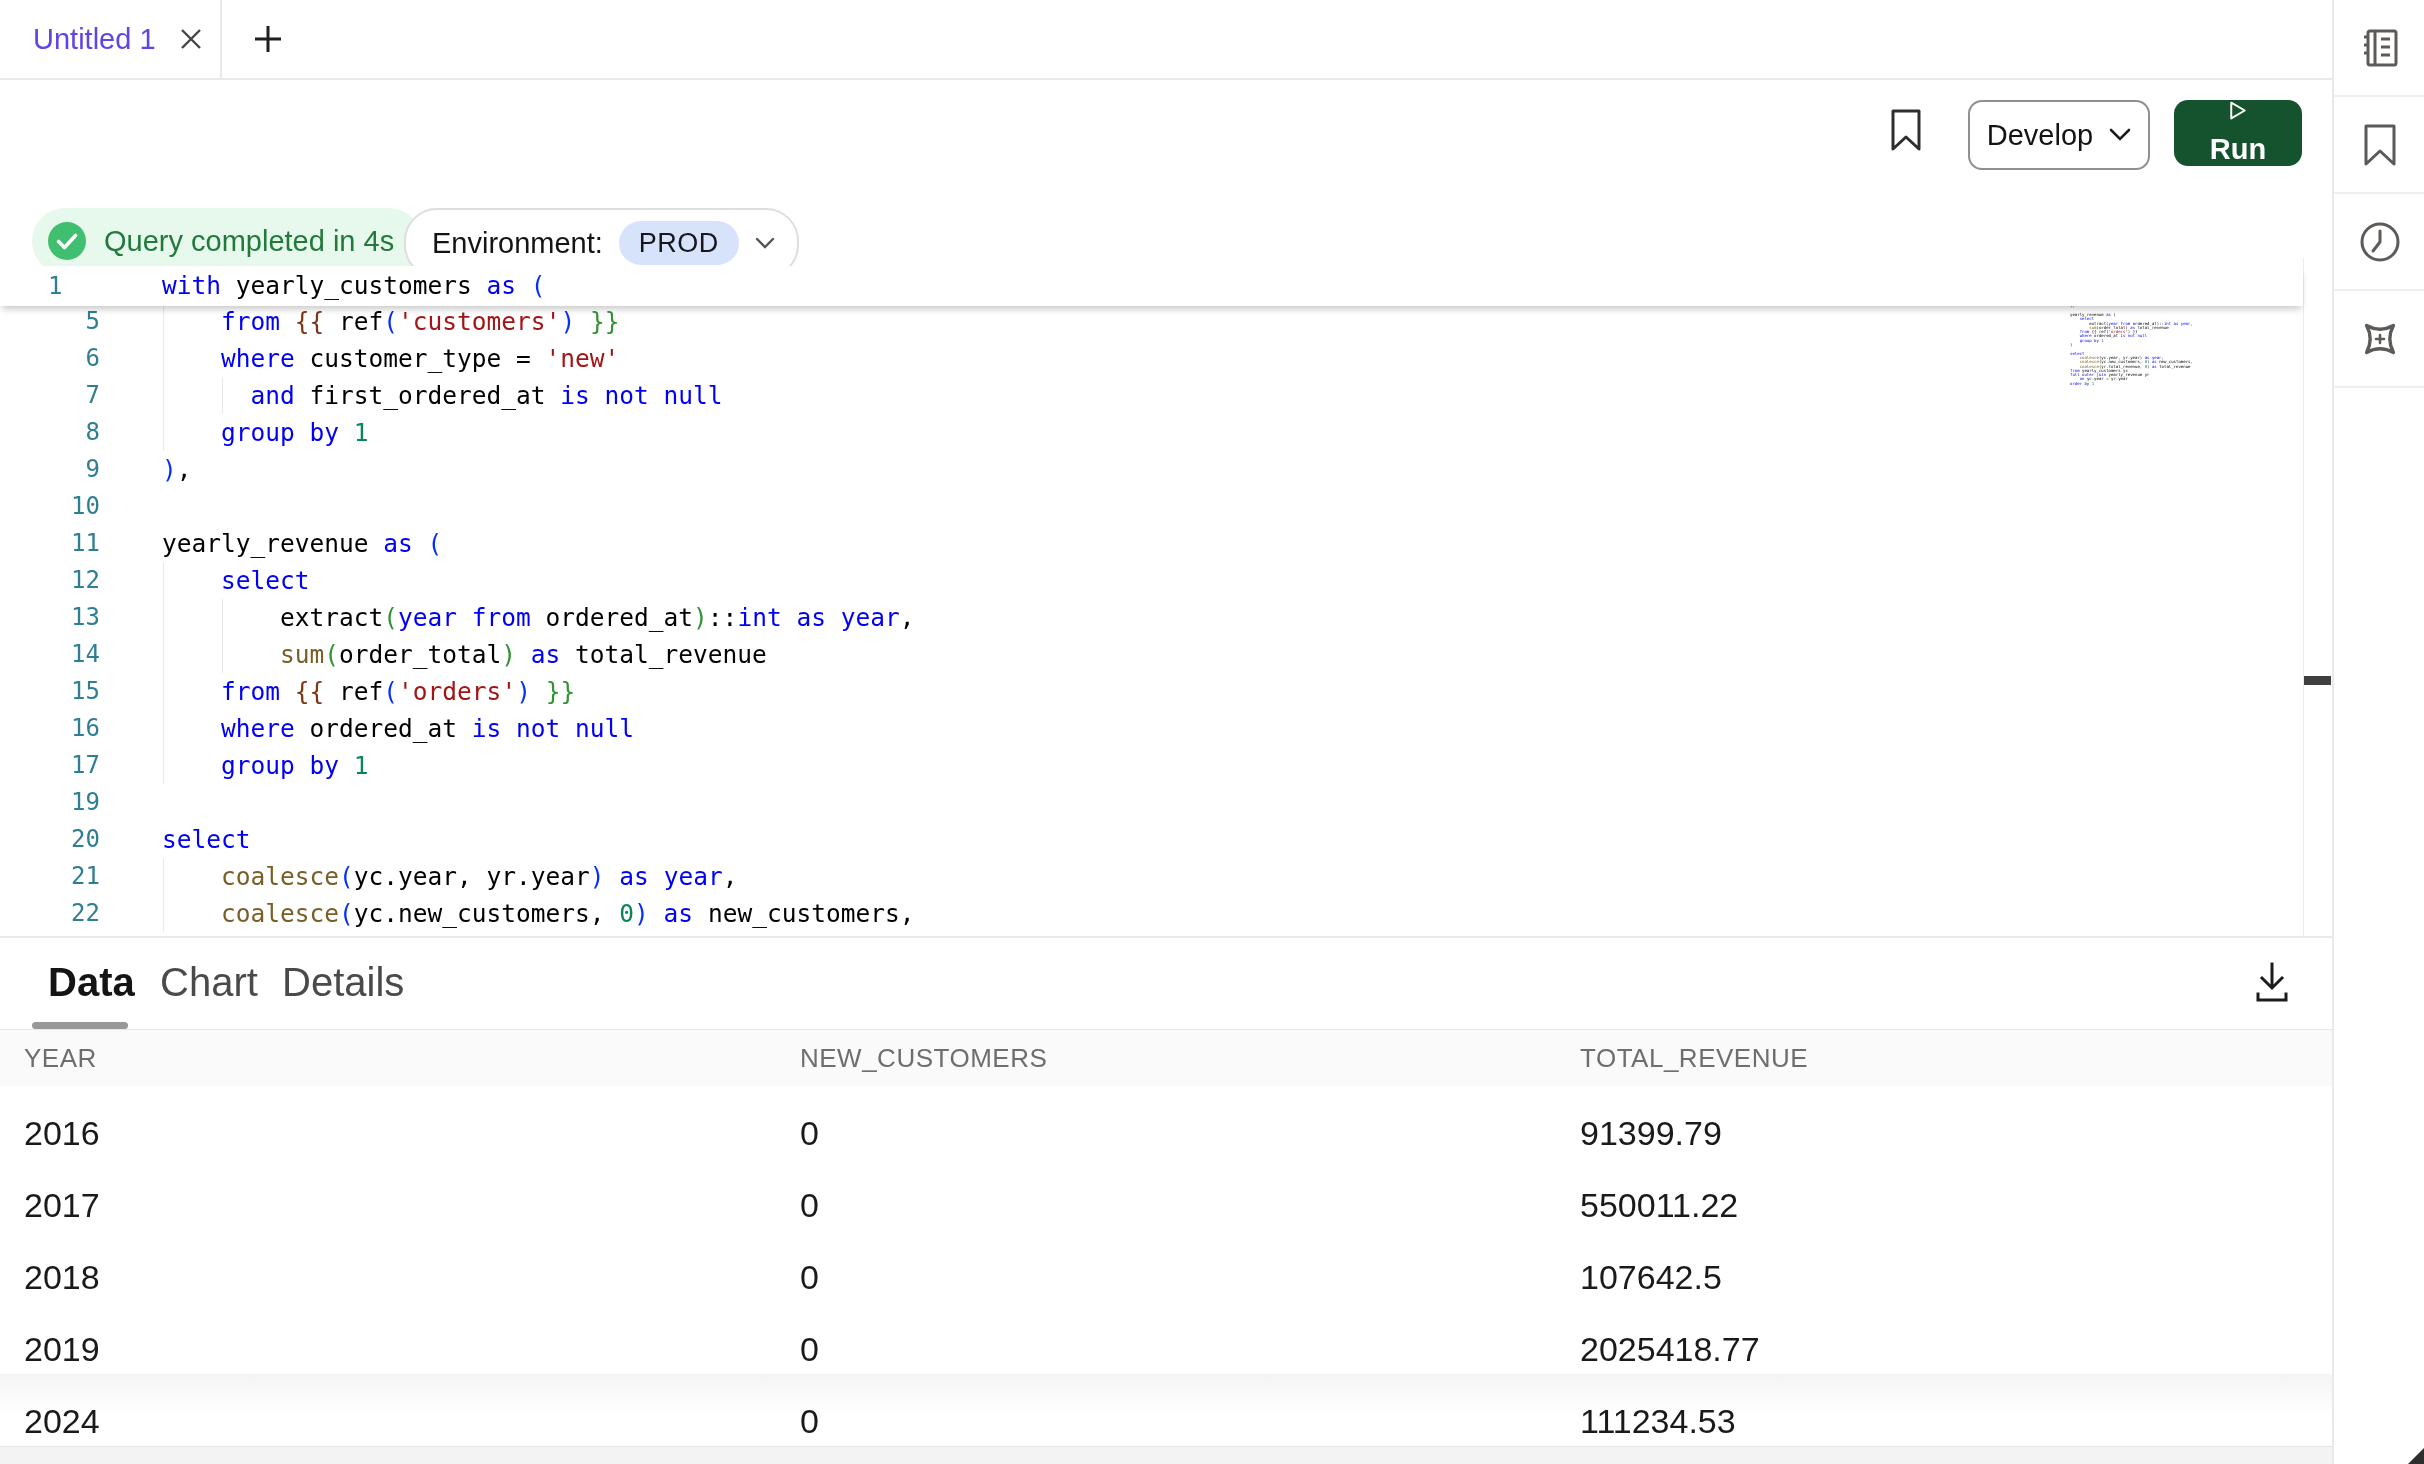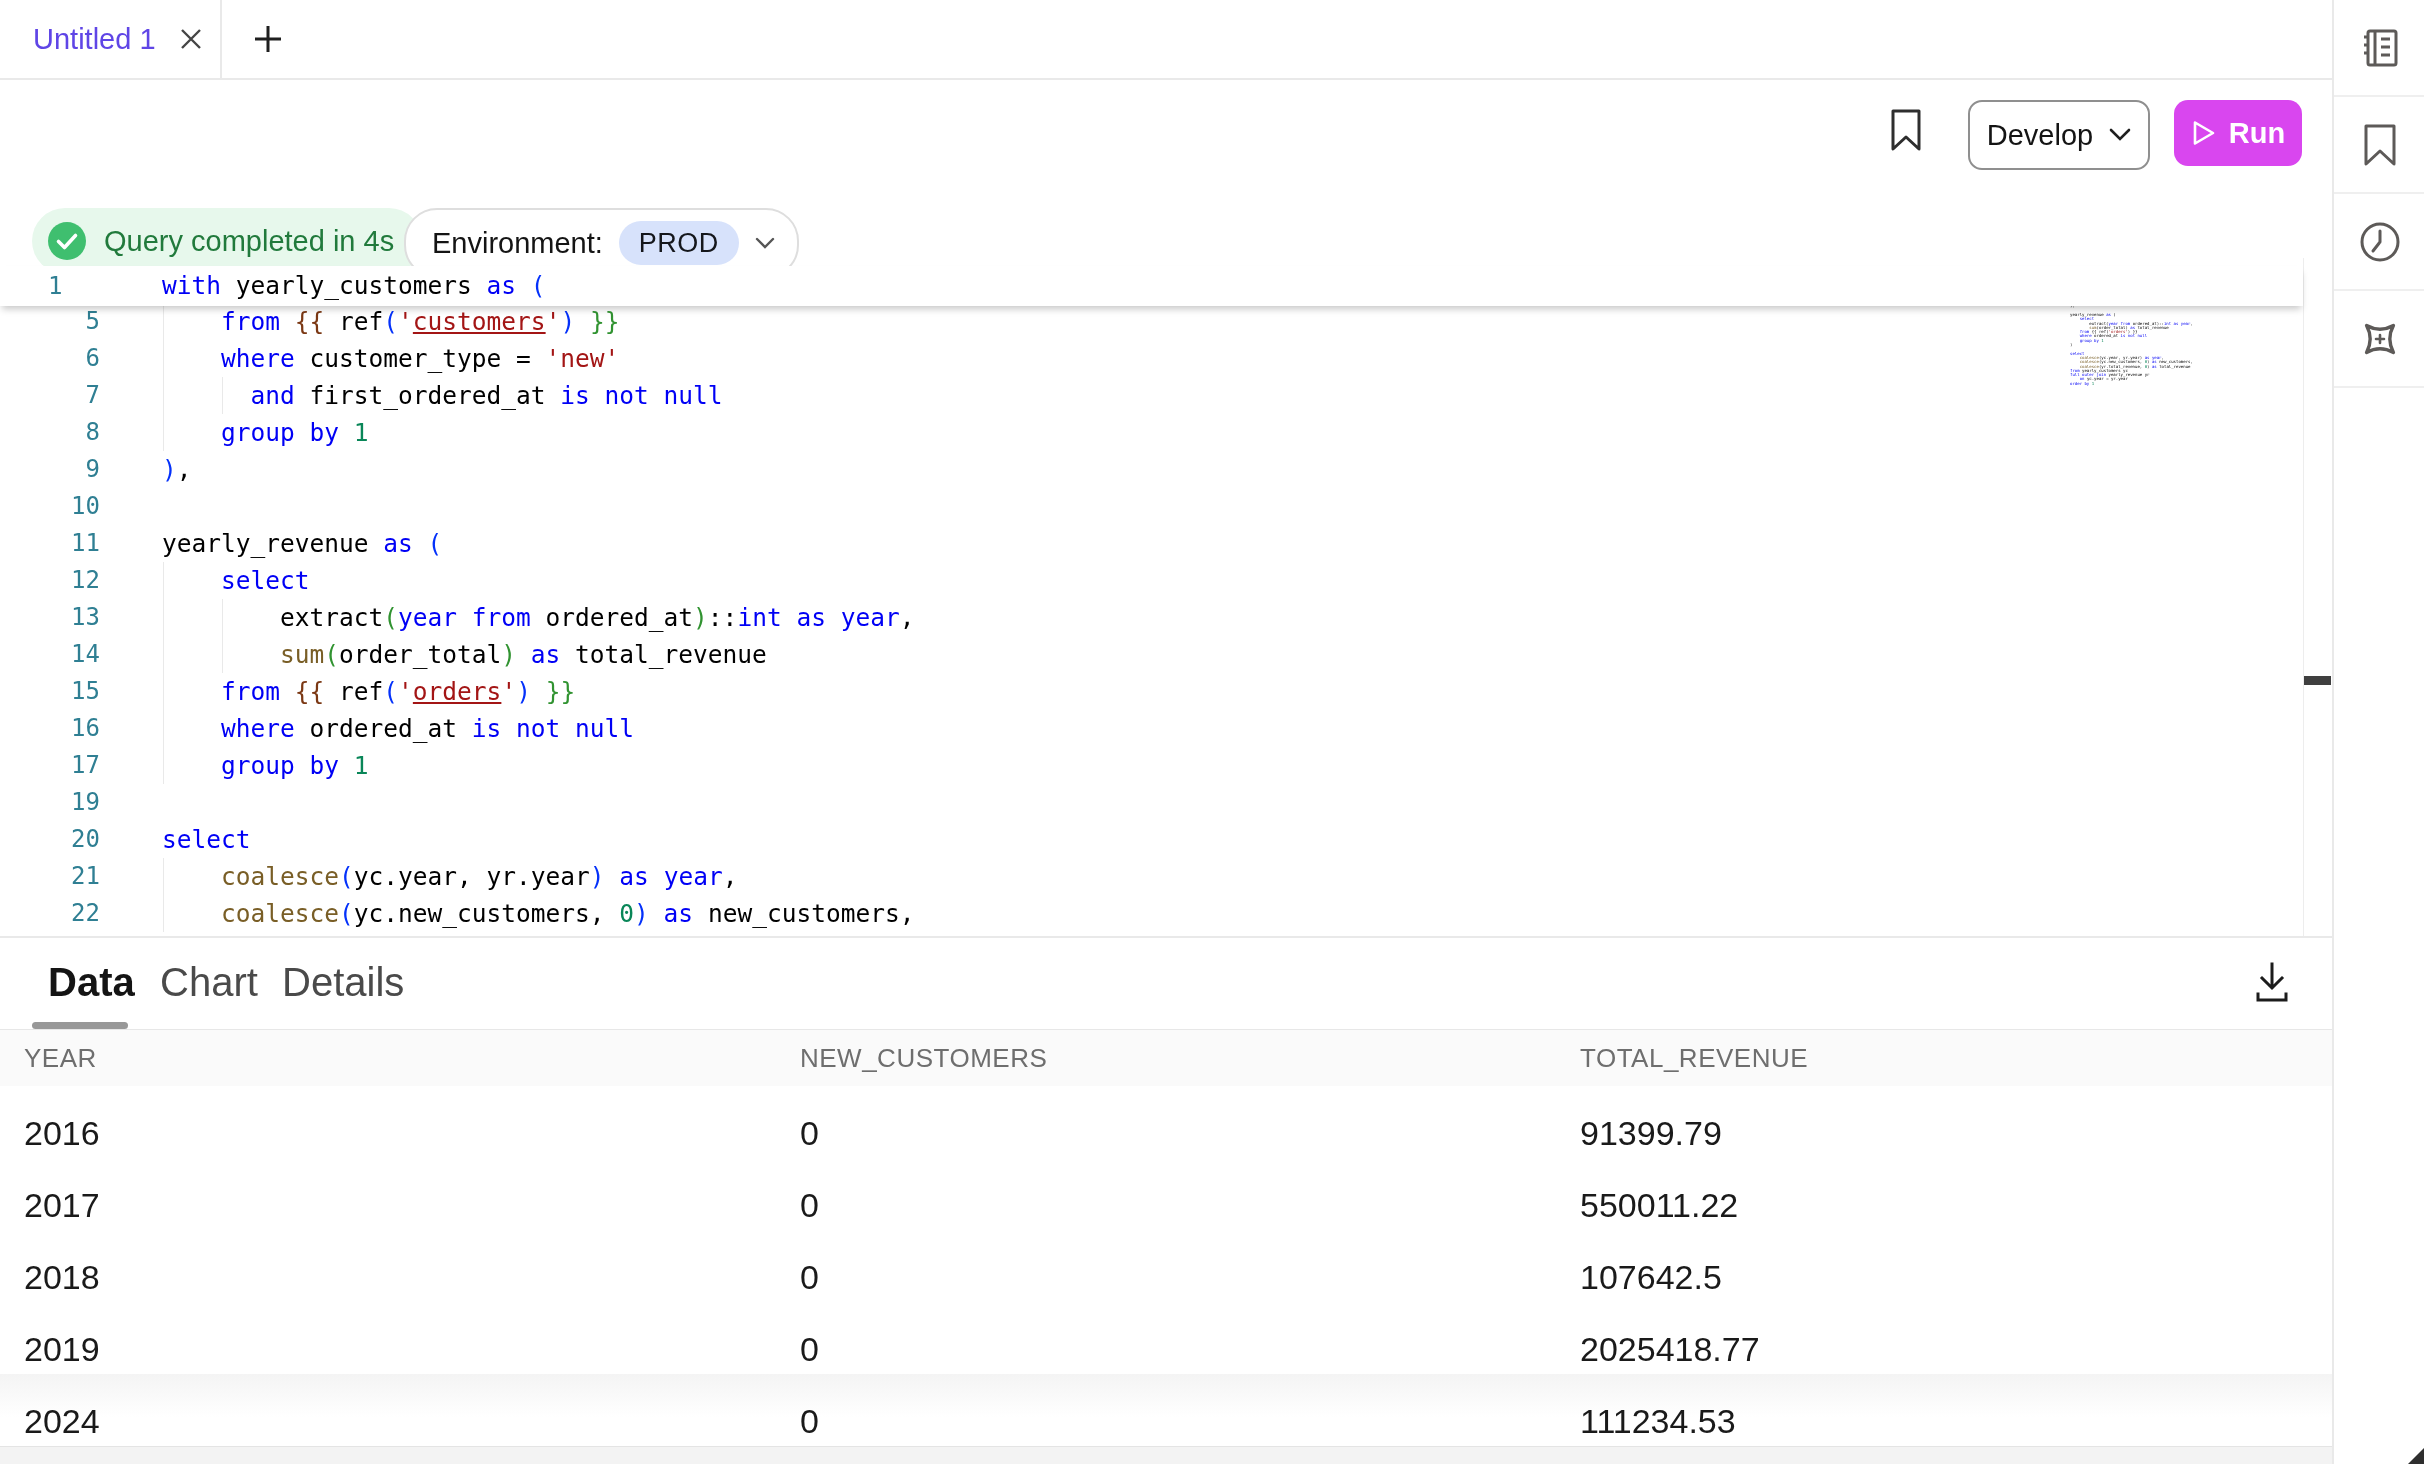--- a/index.html
+++ b/index.html
@@ -13,22 +13,22 @@
   .tab-label{color:#5f45e6;font-size:29px;}
   .tab-close{display:flex;align-items:center;justify-content:center;width:34px;height:34px;cursor:pointer;}
   .tab-divider{position:absolute;left:220px;top:0;width:2px;height:78px;background:#e9e9e9;}
   .newtab{position:absolute;left:238px;top:0;width:60px;height:78px;display:flex;align-items:center;justify-content:center;}
 
   
   .icon-btn{display:flex;align-items:center;justify-content:center;}
   #bookmark-top{left:1884px;top:104px;width:44px;height:52px;}
   #develop-btn{left:1968px;top:100px;width:178px;height:66px;border:2px solid #8f8f8f;border-radius:14px;
      display:flex;align-items:center;justify-content:center;gap:16px;background:#fff;font-size:29px;color:#141414;cursor:pointer;}
-  #run-btn{left:2174px;top:100px;width:128px;height:66px;border-radius:14px;background:#d946ef;color:#fff;
-     display:flex;align-items:center;justify-content:center;gap:12px;font-size:29px;font-weight:600;cursor:pointer;}
+  #run-btn{left:2174px;top:100px;width:128px;height:66px;border-radius:14px;background:#14532d;color:#fff;
+     display:flex;align-items:center;justify-content:center;gap:12px;font-size:29px;font-weight:600;cursor:pointer;flex-direction:column;}
 
   
   #status-pill{left:32px;top:208px;height:66px;border-radius:33px;background:#e7f8ec;
      display:inline-flex;align-items:center;gap:16px;padding:0 28px 0 14px;}
   #status-pill .txt{color:#217a3c;font-size:29px;font-weight:500;}
   #env-pill{left:404px;top:208px;height:66px;border-radius:33px;border:2px solid #dedede;background:#fff;
      display:inline-flex;align-items:center;gap:16px;padding:0 22px 0 26px;}
   #env-pill .lbl{font-size:29px;color:#141414;}
   #env-badge{background:#d7e2fb;border-radius:22px;height:44px;display:flex;align-items:center;padding:0 20px;
      font-size:27px;font-weight:500;color:#15171c;letter-spacing:.5px;}
@@ -36,21 +36,21 @@
   
   .code-row{position:relative;height:37px;line-height:37px;font-family:"DejaVu Sans Mono",monospace;font-size:24.5px;white-space:pre;}
   .code-gutter{position:absolute;left:0;top:0;width:100px;text-align:right;color:#2f7f93;font-size:24px;}
   .code-text{position:absolute;left:162px;top:0;white-space:pre;}
   .guide{position:absolute;top:0;width:1px;height:37px;background:#e9e9e9;}
   #sticky-line{left:0;top:266px;width:2303px;height:40px;background:#fff;z-index:3;
      box-shadow:0 5px 7px -2px rgba(0,0,0,.22);}
   #sticky-line .code-row{height:40px;line-height:40px;}
   #sticky-line .code-gutter{text-align:left;padding-left:48px;width:60px;}
   #code-lines{left:0;top:303px;width:2303px;height:635px;overflow:hidden;z-index:1;}
-  .tk-kw{color:#0000f5;} .tk-str{color:#a31515;} .tk-lk{color:#a31515;text-decoration:underline;}
+  .tk-kw{color:#0000f5;} .tk-str{color:#a31515;} .tk-lk{color:#a31515;}
   .tk-num{color:#098658;} .tk-fn{color:#795e26;} .tk-pb{color:#0431fa;} .tk-pg{color:#319331;}
   .tk-jb{color:#7b3814;} .tk-jg{color:#319331;} .tk-pl{color:#000;}
 
   #minimap{left:2070px;top:270px;width:135px;height:118px;overflow:hidden;}
   .mm-line{height:4.3px;line-height:4.3px;font-family:"DejaVu Sans Mono",monospace;font-size:4px;white-space:pre;}
   #editor-right-border{left:2303px;top:258px;width:1px;height:680px;background:#ededed;}
   #scroll-thumb{left:2304px;top:676px;width:27px;height:9px;background:#3f3f3f;cursor:pointer;}
   #editor-bottom-border{left:0;top:936px;width:2332px;height:2px;background:#e9e9e9;}
 
   

